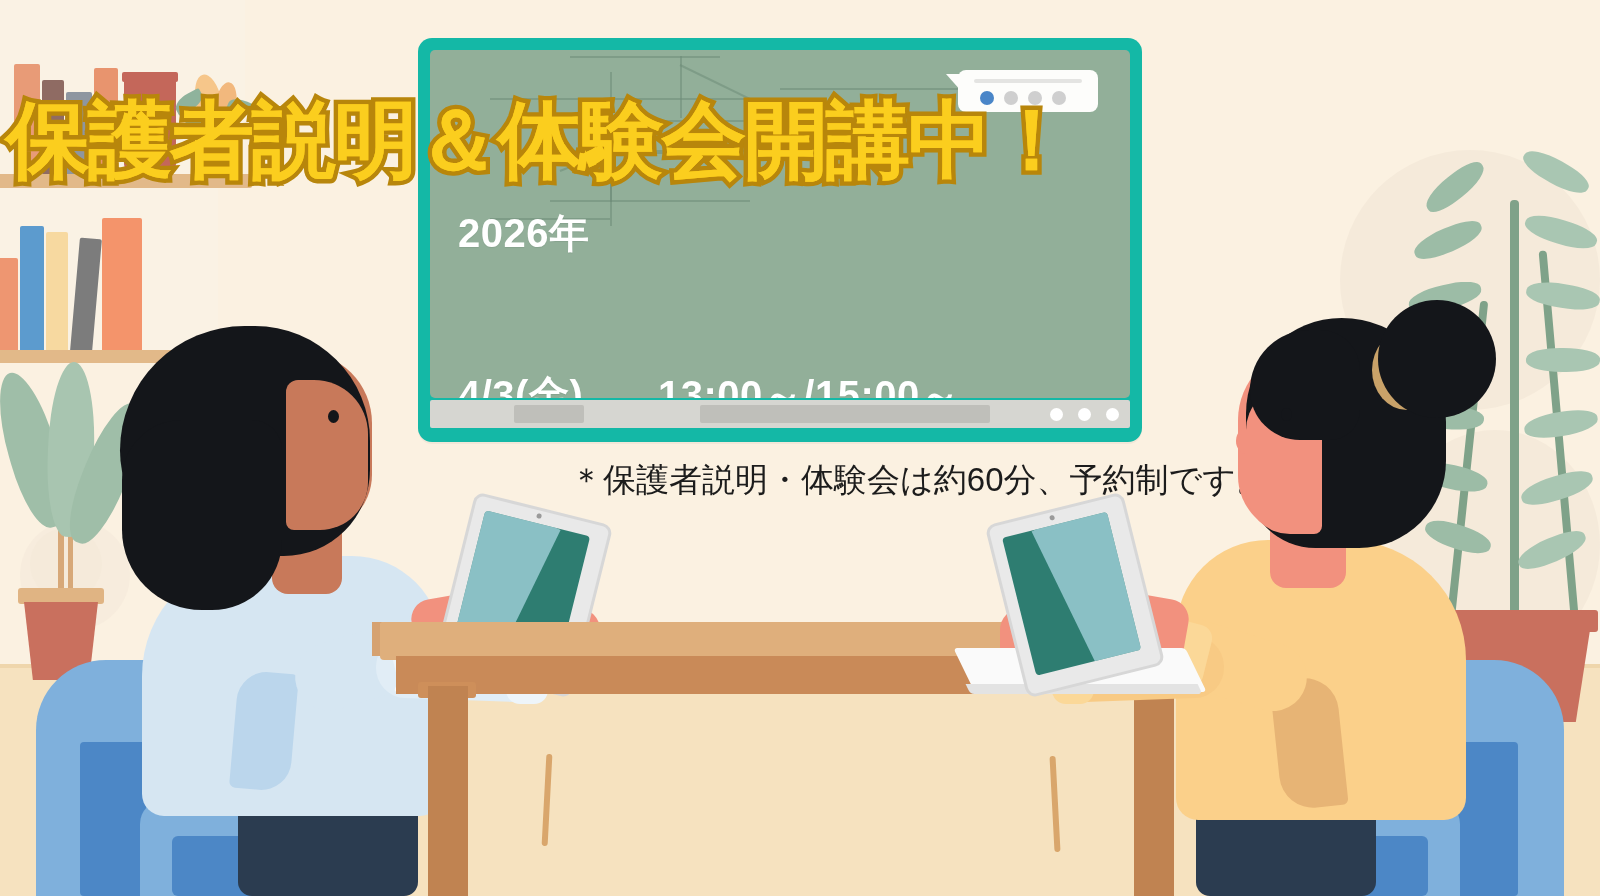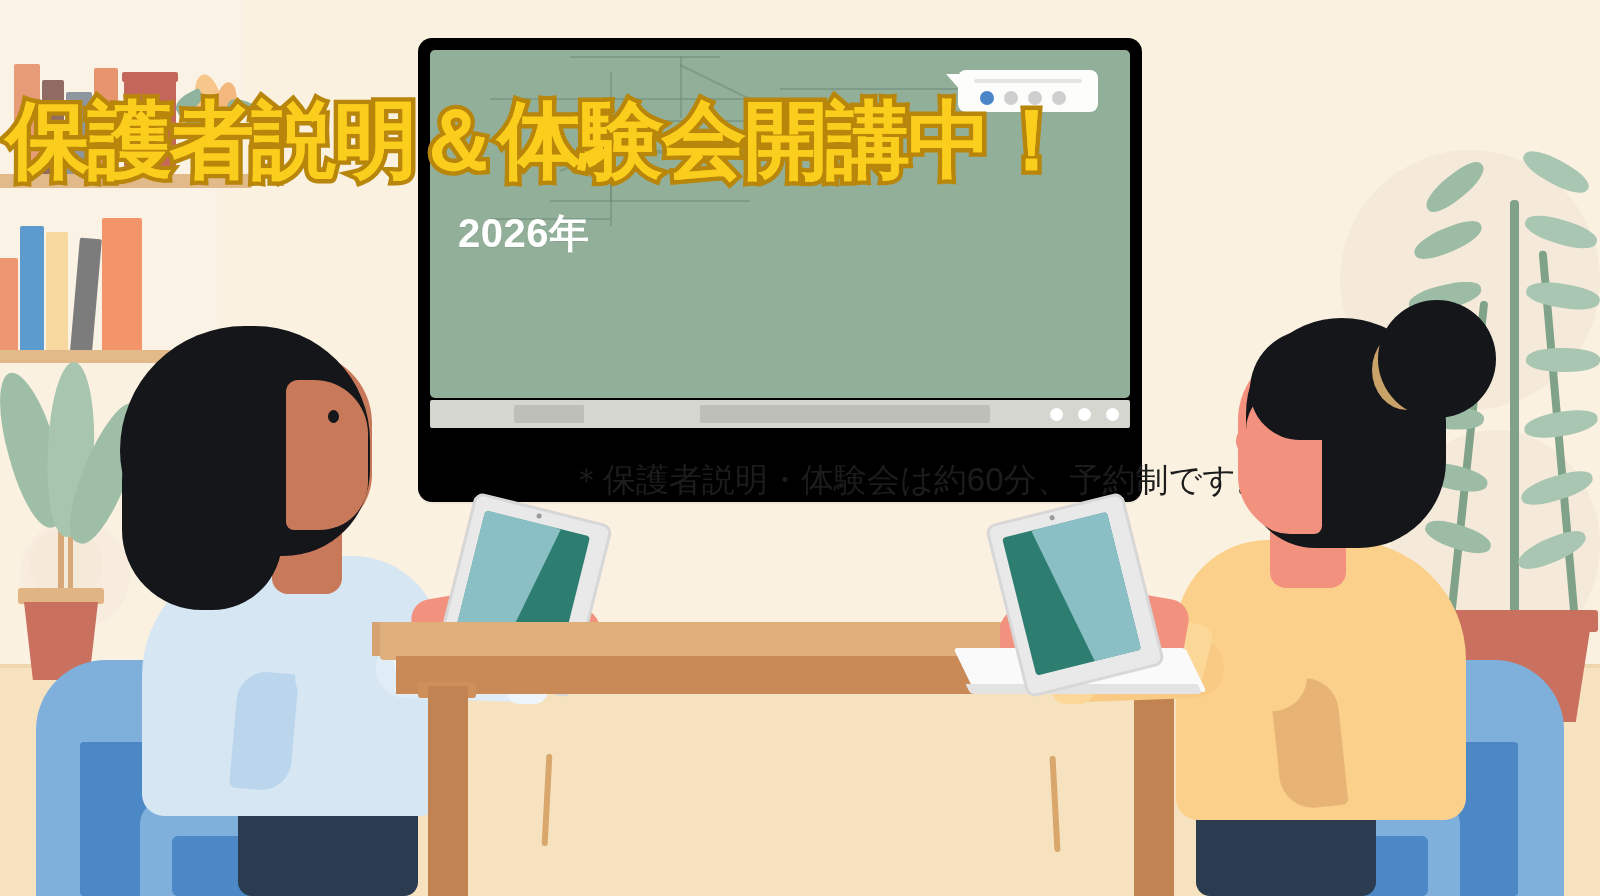--- a/index.html
+++ b/index.html
@@ -27,22 +27,22 @@
 
   
   .pot{position:absolute;background:#C9705E;}
   .pot-rim{position:absolute;background:#E0B483;border-radius:3px;}
   .bigleaf{position:absolute;background:#9FBEA8;border-radius:50% 50% 45% 45%;}
   .stem{position:absolute;background:#D7A878;}
   .frond{position:absolute;background:#9CBCA6;border-radius:50% 40% 50% 40%;}
   .frondstem{position:absolute;background:#7FA289;border-radius:4px;}
 
   
-  .board-frame{position:absolute;left:418px;top:38px;width:724px;height:464px;
-    background:#000000;border-radius:14px;box-shadow:0 2px 0 rgba(0,0,0,.04);}
+  .board-frame{position:absolute;left:418px;top:38px;width:724px;height:404px;
+    background:#14b8a6;border-radius:14px;box-shadow:0 2px 0 rgba(0,0,0,.04);}
   .board-face{position:absolute;left:12px;top:12px;width:700px;height:348px;background:#92AF99;border-radius:5px;overflow:hidden;}
   .board-tray{position:absolute;left:12px;top:362px;width:700px;height:28px;background:#D6D6D1;border-radius:2px;}
   .tray-block{position:absolute;background:#BFBFBA;border-radius:2px;}
   .chalk-dot{position:absolute;width:13px;height:13px;border-radius:50%;background:#FFFFFF;top:8px;}
   .chalkline{position:absolute;background:#6D8C79;opacity:.55;}
   .board-text{position:absolute;left:28px;top:48px;color:#FFFFFF;
     font-size:40px;font-weight:700;line-height:54px;white-space:pre;letter-spacing:.5px;
     text-shadow:0 1px 1px rgba(0,0,0,.07);}
   .brow{display:flex;}
   .bcol-a{display:inline-block;min-width:200px;}
@@ -180,20 +180,24 @@
       <div class="chalkline" style="left:350px;top:38px;width:260px;height:2px;"></div>
       <div class="chalkline" style="left:120px;top:150px;width:200px;height:2px;"></div>
       <div class="chalkline" style="left:60px;top:168px;width:120px;height:2px;"></div>
       <div class="chalkline" style="left:180px;top:92px;width:2px;height:84px;"></div>
       <div class="chalkline" style="left:80px;top:102px;width:200px;height:2px;"></div>
 
       <div class="board-text">
         <div class="brow">
           <span>2026年</span>
         </div>
+        <div class="brow">
+          <span class="bcol-a">4/3(金)</span>
+          <span>13:00～/15:00～</span>
+        </div>
         
         
       </div>
 
       <div class="card-tail"></div>
       <div class="card">
         <div class="card-line"></div>
         <div class="card-dot active" style="left:22px;"></div>
         <div class="card-dot" style="left:46px;"></div>
         <div class="card-dot" style="left:70px;"></div>

